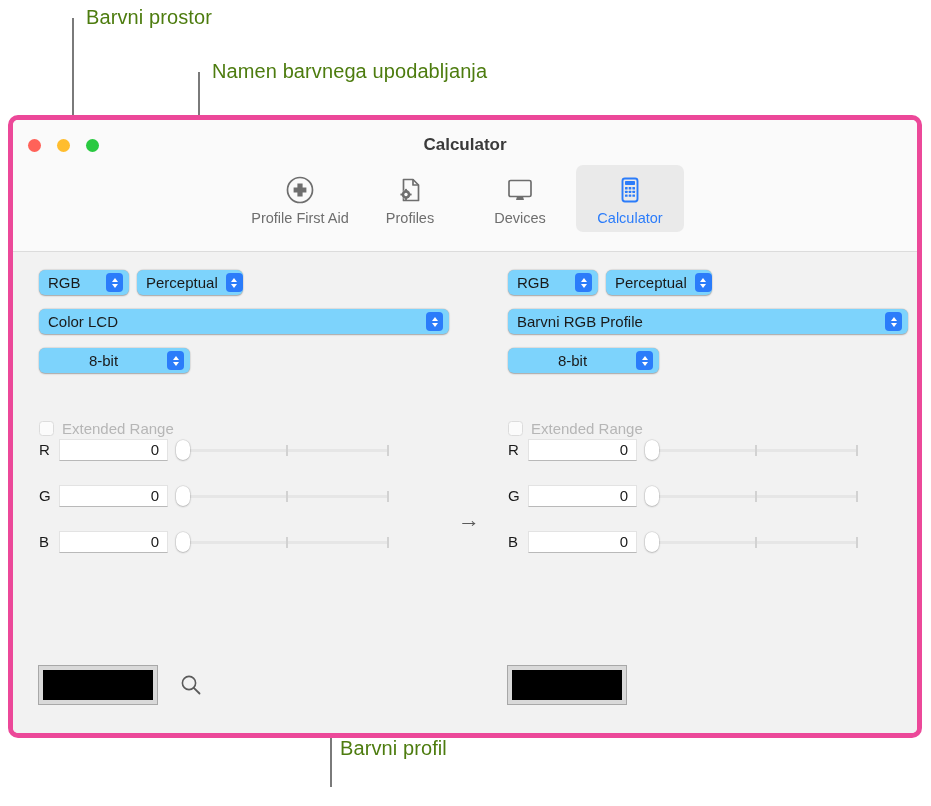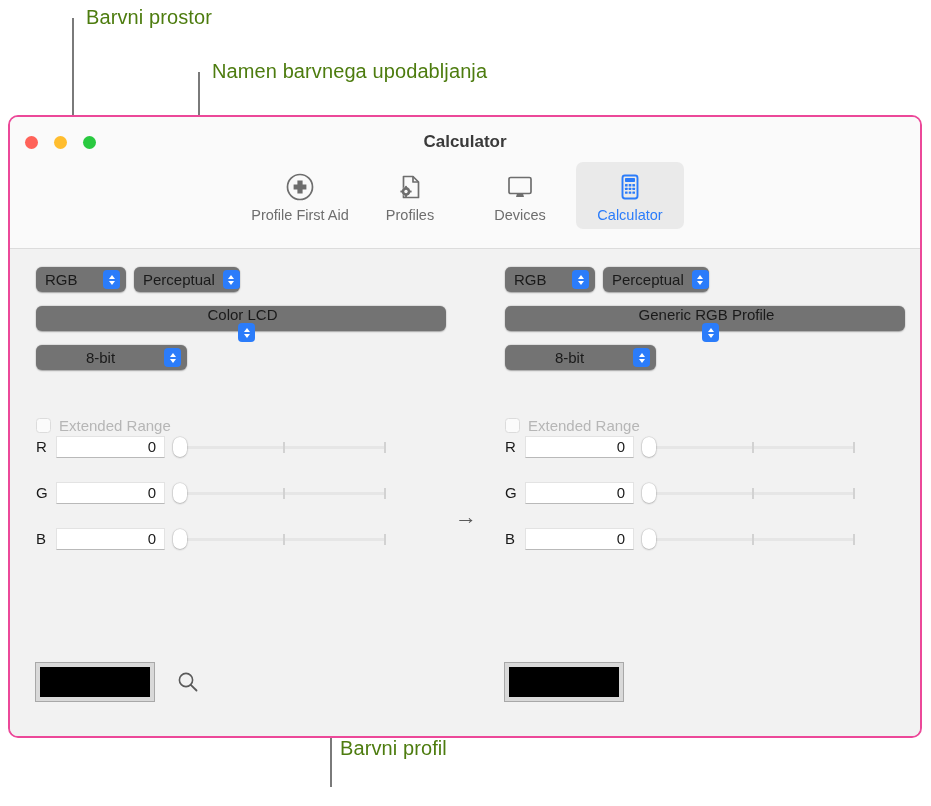--- a/index.html
+++ b/index.html
@@ -27,21 +27,21 @@
     background: #7a7a7a;
   }
 
   
   .window {
     position: absolute;
     left: 8px; top: 115px;
     width: 914px; height: 623px;
     border-radius: 10px;
     background: #f2f2f2;
-    border: 2px solid #ec4899;
+    border: 5px solid #ec4899;
     box-sizing: border-box;
     overflow: hidden;
   }
 
   .titlebar {
     position: relative;
     height: 132px;
     background: #fafafa;
     border-bottom: 1px solid #dcdcdc;
     box-sizing: border-box;
@@ -101,21 +101,21 @@
   .panel { position: absolute; top: 0; }
   .panel.left { left: 26px; width: 410px; }
   .panel.right { left: 495px; width: 400px; }
 
   
   .popup {
     position: relative;
     display: inline-flex;
     align-items: center;
     height: 25px;
-    background: #737373;
+    background: #7dd3fc;
     border-radius: 6px;
     box-shadow: 0 0.5px 1.5px rgba(0,0,0,0.30), 0 0 0 0.5px rgba(0,0,0,0.06);
     box-sizing: border-box;
     padding: 0 6px 0 9px;
     font-size: 15px;
     color: #1a1a1a;
     cursor: default;
     vertical-align: top;
   }
   .popup .ptext { flex: 1; white-space: nowrap; }
@@ -130,21 +130,21 @@
     flex: none;
   }
   .arrows .up, .arrows .dn {
     width: 0; height: 0;
     border-left: 3.5px solid transparent;
     border-right: 3.5px solid transparent;
   }
   .arrows .up { border-bottom: 4px solid #fff; }
   .arrows .dn { border-top: 4px solid #fff; }
 
-  .popup.wide { display: flex; width: 100%; flex-direction: column; }
+  .popup.wide { display: flex; width: 100%; }
   .popup.space { display: inline-flex; width: 90px; }
   .popup.space2 { display: inline-flex; width: 106px; }
   .popup.bit { display: inline-flex; width: 151px; }
 
   .row-popups { position: absolute; top: 18px; left: 0; display: flex; gap: 8px; }
   .row-profile { position: absolute; top: 57px; left: 0; right: 0; }
   .row-bit { position: absolute; top: 96px; left: 0; text-align: center; }
   .row-ext { position: absolute; top: 132px; left: 0; display: flex; align-items: center; gap: 8px; margin-top: 36px; }
 
   .checkbox {
@@ -399,21 +399,21 @@
           <span class="ptext">Perceptual</span>
           <span class="arrows">
               <i class="up"></i>
               <i class="dn"></i>
             </span>
         </div>
       </div>
 
       <div class="row-profile">
         <div class="popup wide">
-          <span class="ptext">Generic RGB Profile</span>
+          <span class="ptext">Barvni RGB Profile</span>
           <span class="arrows">
               <i class="up"></i>
               <i class="dn"></i>
             </span>
         </div>
       </div>
 
       <div class="row-bit">
         <div class="popup bit">
           <span class="ptext">8-bit</span>

